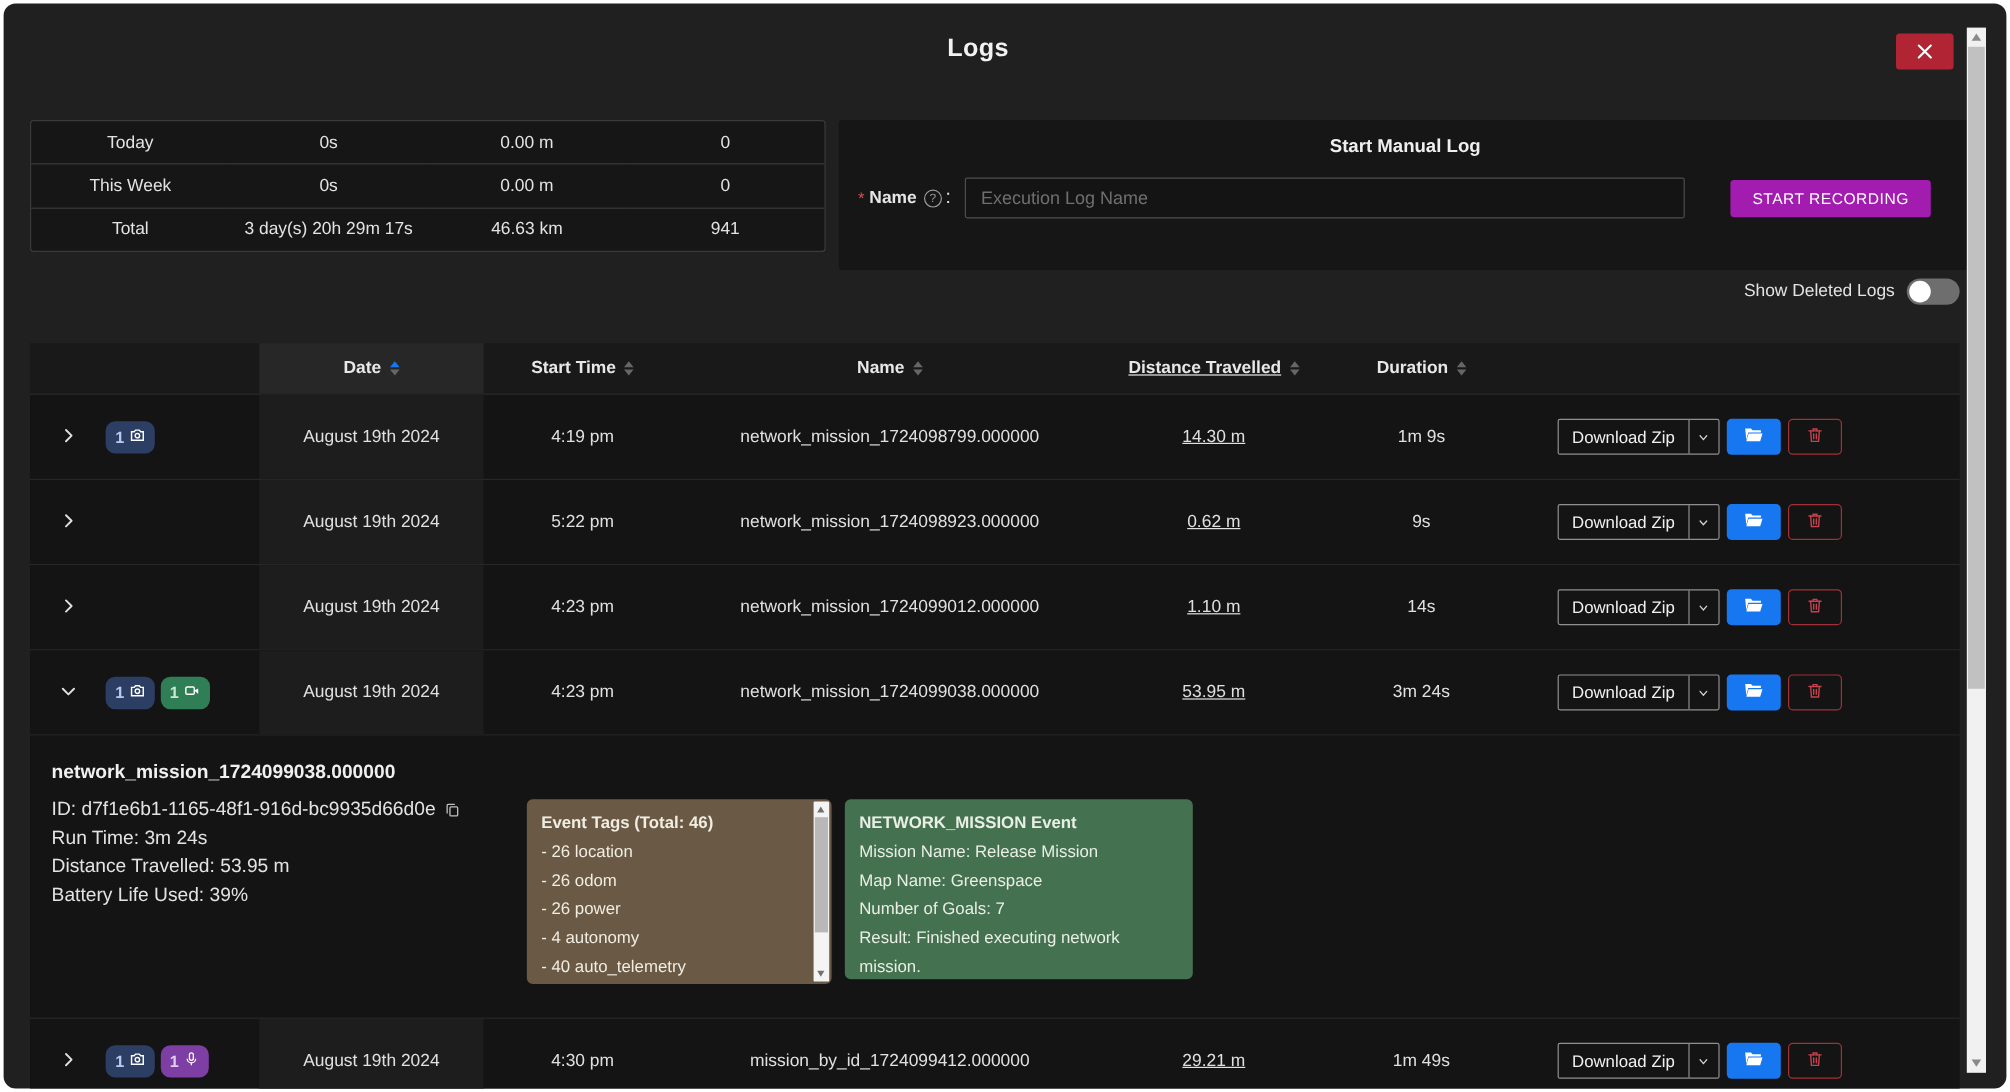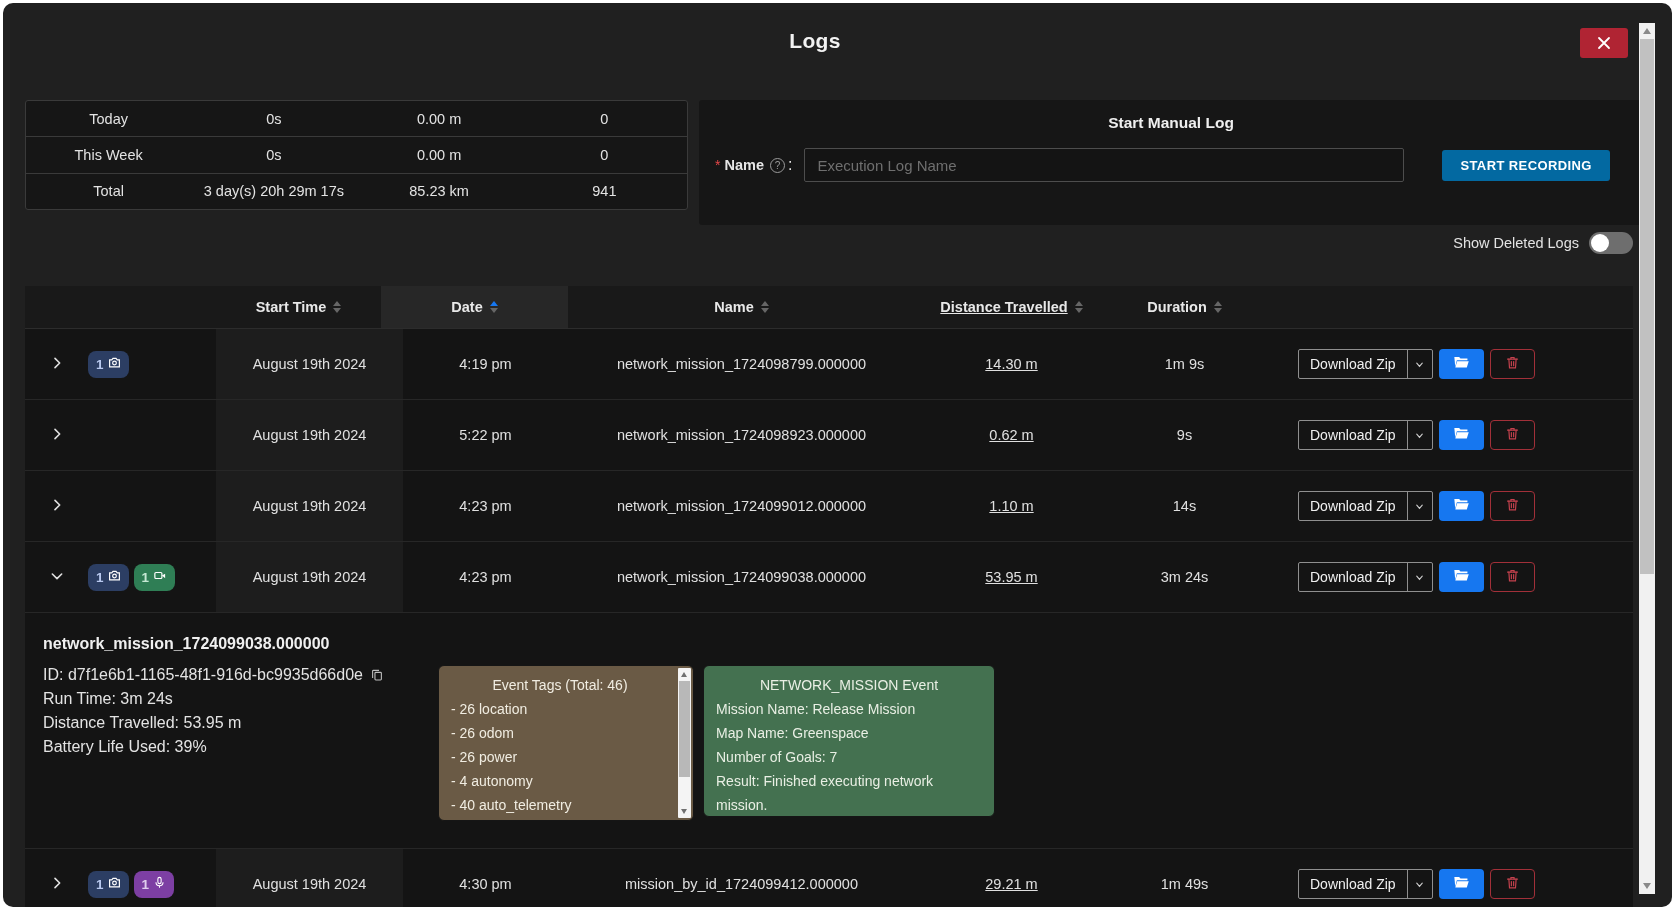--- a/index.html
+++ b/index.html
@@ -51,22 +51,22 @@
     color:#9a9a9a;font-size:10px;margin:0 3px 0 6px;cursor:pointer;box-sizing:border-box;
   }
   .label-colon{color:#e6e6e6;margin-right:12px;}
   .log-name-input{
     flex:0 0 600px;height:34px;background:#141414;border:1px solid #4d4d4d;border-radius:2px;
     color:#dddddd;font-size:15px;padding:12px 12px;box-sizing:border-box;outline:none;
     font-family:"Liberation Sans","DejaVu Sans",sans-serif;
   }
   .log-name-input::placeholder{color:#6f6f6f;}
   .start-rec-btn{
-    margin-left:38px;height:31px;padding:0 18px;background:#0369a1;color:#ffffff;
-    border:none;border-radius:3px;font-size:13px;font-weight:700;letter-spacing:.4px;cursor:pointer;
+    margin-left:38px;height:31px;padding:0 18px;background:#a21caf;color:#ffffff;
+    border:none;border-radius:3px;font-size:13px;font-weight:400;letter-spacing:.4px;cursor:pointer;
     font-family:"Liberation Sans","DejaVu Sans",sans-serif;
   }
   
   .toggle-row{
     position:absolute;top:229px;right:39px;display:flex;align-items:center;gap:10px;
   }
   .toggle-label{font-size:14.5px;color:#e3e3e3;}
   .switch{
     width:44px;height:22px;border-radius:11px;background:#6e6e6e;position:relative;cursor:pointer;
   }
@@ -122,21 +122,21 @@
   .detail-title{position:absolute;left:18px;top:22px;font-size:16px;font-weight:700;color:#f0f0f0;}
   .detail-lines{position:absolute;left:18px;top:50px;font-size:16px;color:#e3e3e3;line-height:24px;}
   .detail-lines .dline{display:flex;align-items:center;gap:7px;}
   .copy-icon{cursor:pointer;display:inline-flex;}
   .event-box{
     position:absolute;top:52px;box-sizing:border-box;border-radius:6px;overflow:hidden;
     font-size:14px;line-height:24px;padding:7px 12px;border:1px solid #151515;
   }
   .tags-box{left:413px;width:256px;height:156px;background:#6a5a45;color:#f1ede2;padding-right:24px;}
   .mission-box{left:678px;width:292px;height:152px;background:#447150;color:#e9efe4;}
-  .box-title{font-weight:400;text-align:center;}
+  .box-title{font-weight:700;}
   .box-scrollbar{
     position:absolute;top:2px;bottom:2px;right:2px;width:13px;background:#f4f4f4;border-radius:1px;
   }
   .bs-arrow-up,.bs-arrow-dn{position:absolute;left:3px;width:0;height:0;border-left:3.5px solid transparent;border-right:3.5px solid transparent;}
   .bs-arrow-up{top:4px;border-bottom:5px solid #707070;}
   .bs-arrow-dn{bottom:4px;border-top:5px solid #707070;}
   .bs-thumb{position:absolute;left:1px;right:1px;top:13px;height:96px;background:#b8b8b8;}
   
   .main-scrollbar{
     position:absolute;top:20px;bottom:13px;right:17px;width:16px;background:#f1f1f1;
@@ -171,21 +171,21 @@
       </tr>
       <tr>
         <td>This Week</td>
         <td>0s</td>
         <td>0.00 m</td>
         <td>0</td>
       </tr>
       <tr>
         <td>Total</td>
         <td>3 day(s) 20h 29m 17s</td>
-        <td>85.23 km</td>
+        <td>46.63 km</td>
         <td>941</td>
       </tr>
     </tbody>
       </table>
   </div>
 
   <div class="manual-panel">
     <div class="manual-title">Start Manual Log</div>
     <div class="manual-form">
       <span class="req-mark">*</span>
@@ -202,31 +202,31 @@
     <div class="switch">
       <div class="knob"></div>
     </div>
   </div>
 
   <div class="logs-table">
 
     <div class="trow thead">
       <div class="cell col-exp"></div>
       <div class="cell col-badges"></div>
+      <div class="cell col-date hcell">
+        <span>Date</span>
+        <span class="sorters">
+            <span class="car-up active"></span>
+            <span class="car-dn"></span>
+          </span>
+      </div>
       <div class="cell col-time hcell">
         <span>Start Time</span>
         <span class="sorters">
             <span class="car-up"></span>
-            <span class="car-dn"></span>
-          </span>
-      </div>
-      <div class="cell col-date hcell">
-        <span>Date</span>
-        <span class="sorters">
-            <span class="car-up active"></span>
             <span class="car-dn"></span>
           </span>
       </div>
       <div class="cell col-name hcell">
         <span>Name</span>
         <span class="sorters">
             <span class="car-up"></span>
             <span class="car-dn"></span>
           </span>
       </div>

